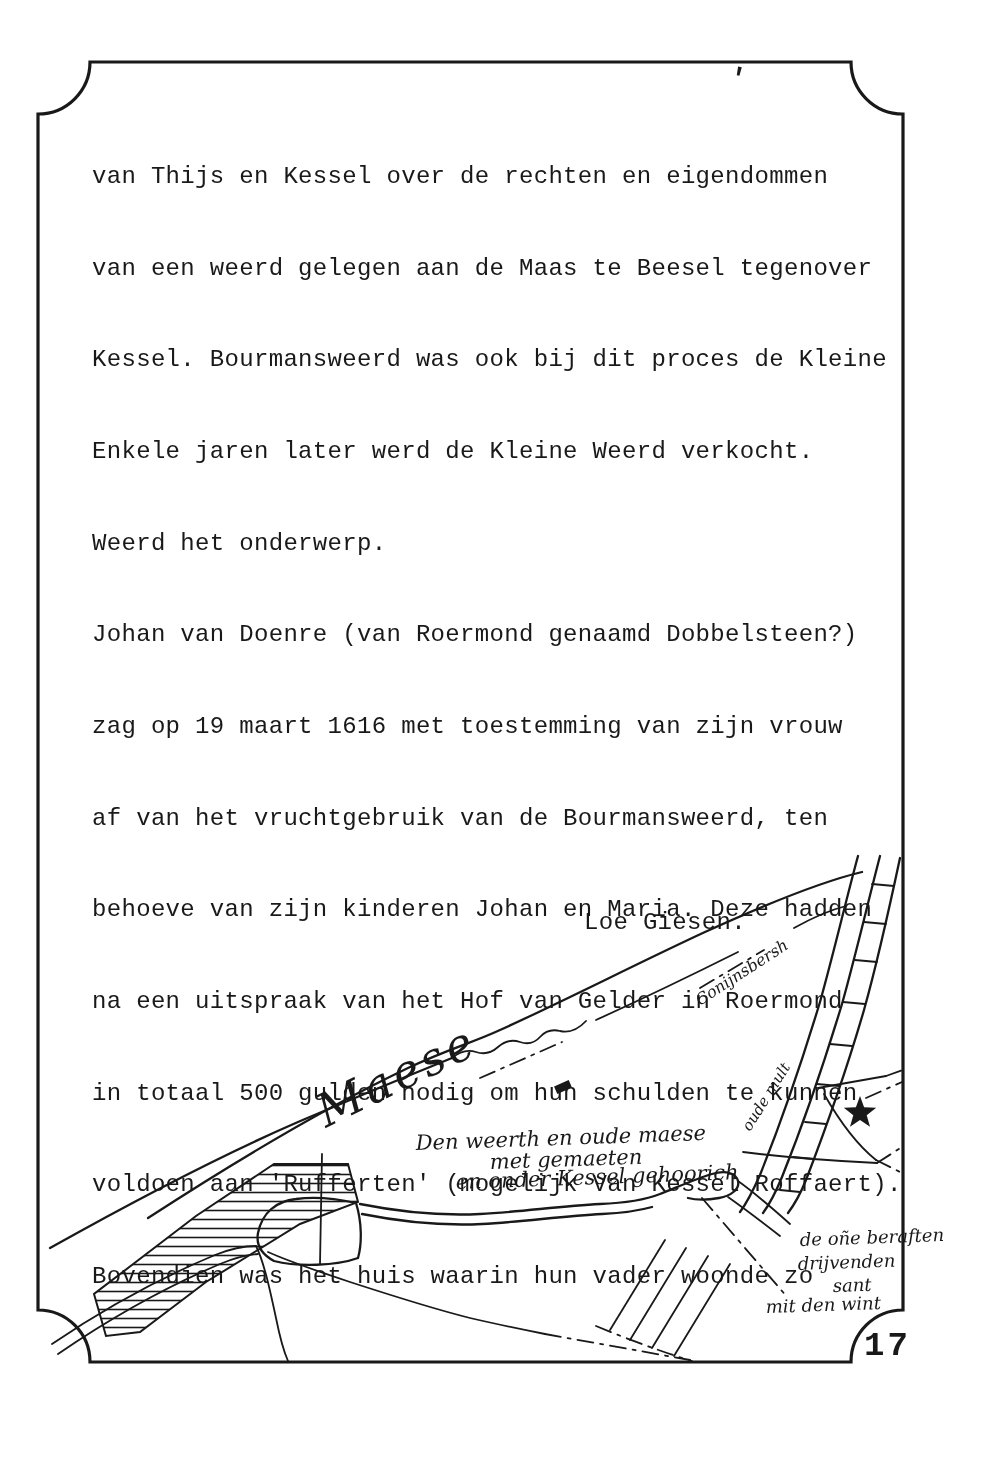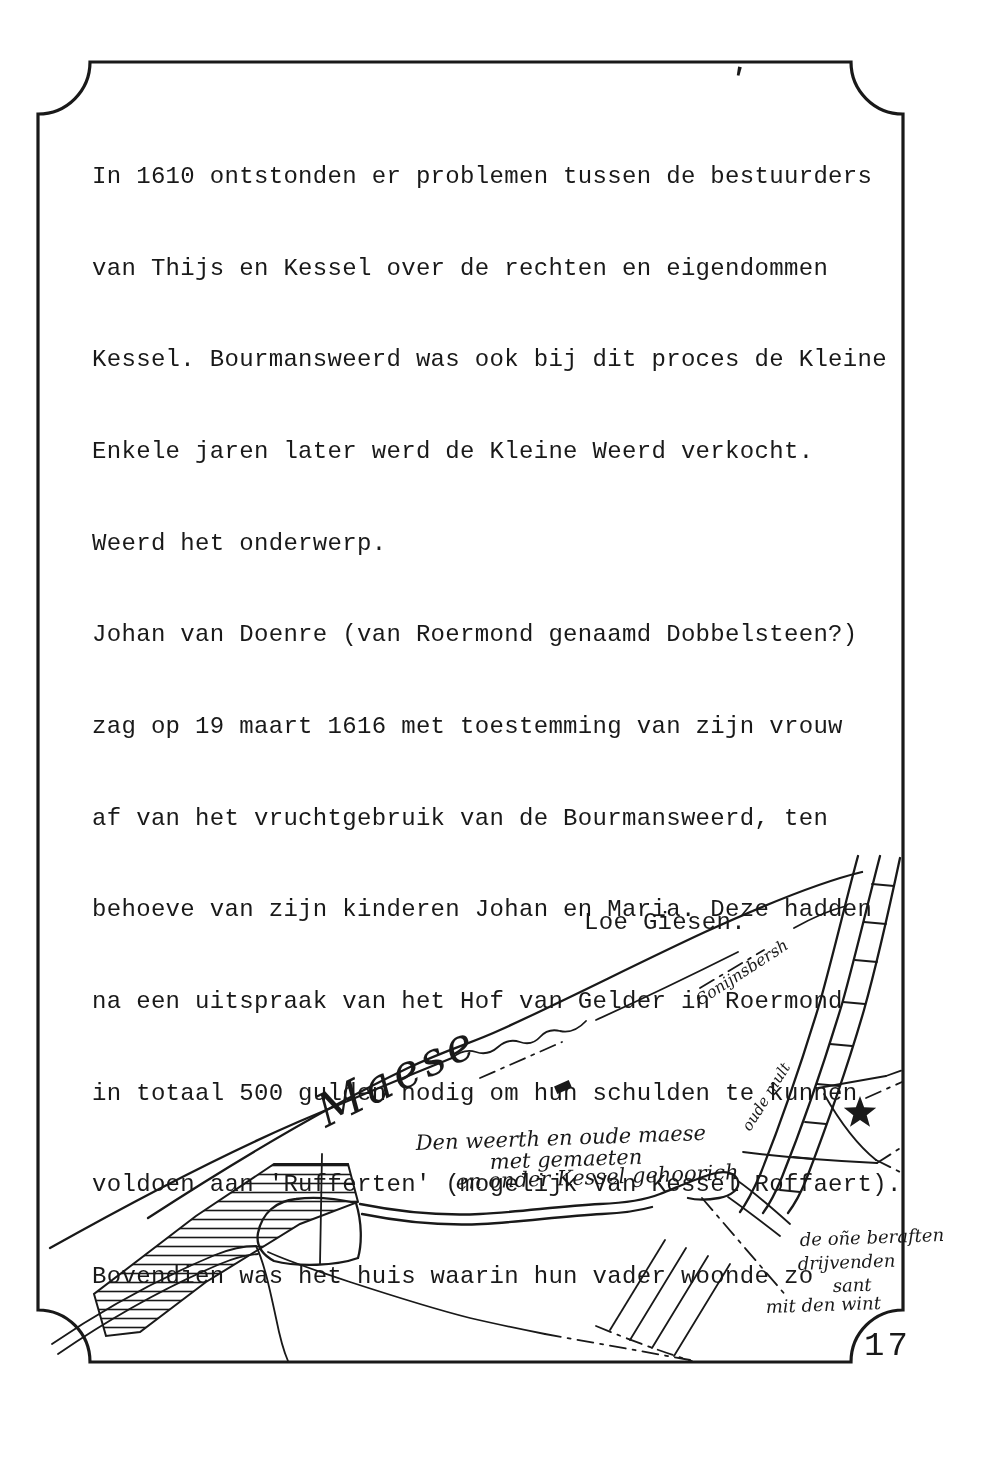--- a/index.html
+++ b/index.html
@@ -20,40 +20,40 @@
   .signature {
     position:absolute; left:584px; top:909px;
     font-size:24px; letter-spacing:0.32px; font-weight:500;
   }
   .stray-mark {
     position:absolute; left:729px; top:64px; font-size:28px; font-weight:bold;
     transform:rotate(12deg);
   }
   .pagenum {
     position:absolute; left:864px; top:1327px;
-    font-size:34px; font-weight:normal; letter-spacing:3px;
+    font-size:34px; font-weight:bold; letter-spacing:3px;
   }
   
   .ink  { stroke:#191919; fill:none; stroke-width:2.3; stroke-linecap:round; }
   .thin { stroke-width:1.8; }
   .dd   { stroke-dasharray:16 7 3 7; }
   .hw   { font-family:"DejaVu Serif","Liberation Serif",serif; font-style:italic; fill:#191919; }
 </style>
 </head>
 <body>
 
 <div class="page">
 
   <svg class="frame-svg" width="1000" height="1457" viewBox="0 0 1000 1457" aria-hidden="true">
     <path d="M 90,62 L 851,62 A 52,52 0 0 0 903,114 L 903,1310 A 52,52 0 0 0 851,1362 L 90,1362 A 52,52 0 0 0 38,1310 L 38,114 A 52,52 0 0 0 90,62 Z" fill="none" stroke="#191919" stroke-width="3.2"></path>
   </svg>
 
   <div class="body-text">
-    <div class="tline">In 1610 ontstonden er problemen tussen de bestuurders</div>
     <div class="tline">van Thijs en Kessel over de rechten en eigendommen</div>
+    <div class="tline">van een weerd gelegen aan de Maas te Beesel tegenover</div>
     <div class="tline">Kessel. Bourmansweerd was ook bij dit proces de Kleine</div>
     <div class="tline">Enkele jaren later werd de Kleine Weerd verkocht.</div>
     <div class="tline">Weerd het onderwerp.</div>
     <div class="tline">Johan van Doenre (van Roermond genaamd Dobbelsteen?)</div>
     <div class="tline">zag op 19 maart 1616 met toestemming van zijn vrouw</div>
     <div class="tline">af van het vruchtgebruik van de Bourmansweerd, ten</div>
     <div class="tline">behoeve van zijn kinderen Johan en Maria. Deze hadden</div>
     <div class="tline">na een uitspraak van het Hof van Gelder in Roermond</div>
     <div class="tline">in totaal 500 gulden nodig om hun schulden te kunnen</div>
     <div class="tline">voldoen aan 'Rufferten' (mogelijk Van Kessel Roffaert).</div>

